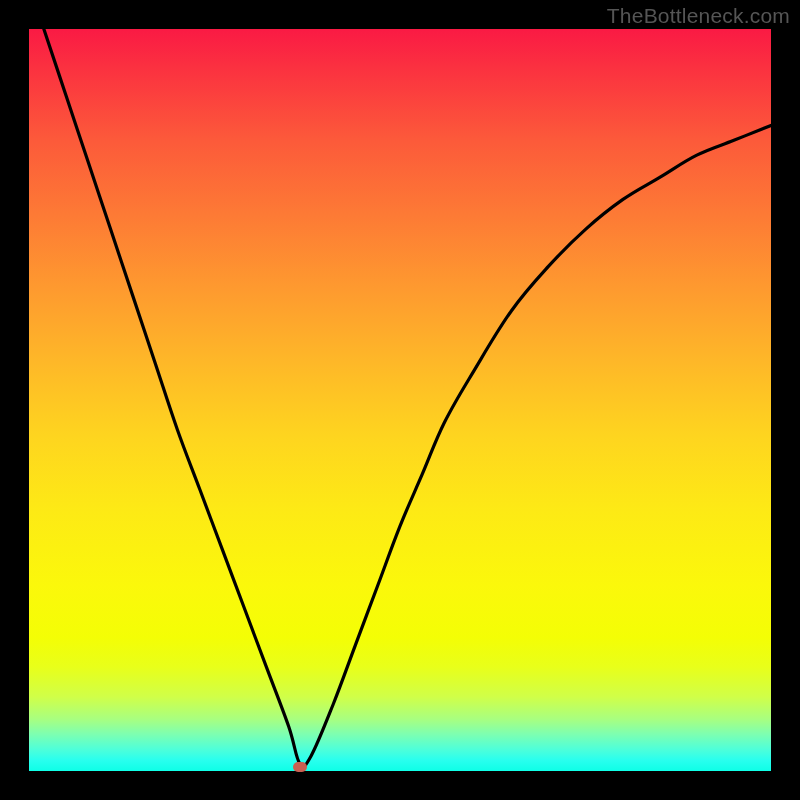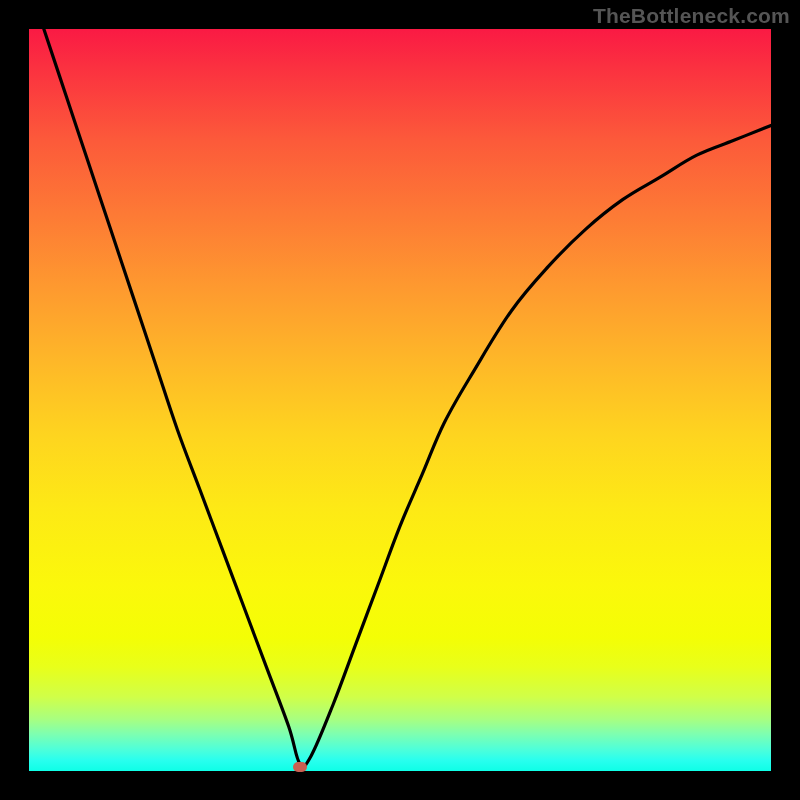--- a/index.html
+++ b/index.html
@@ -36,21 +36,21 @@
       #2affee 98.5%,
       #0effe7 100%
     );
   }
   .watermark {
     position: absolute;
     top: 4px;
     right: 10px;
     color: #555;
     font-size: 21px;
-    font-weight: 700;
+    font-weight: 400;
     letter-spacing: 0.2px;
     z-index: 10;
     text-align: center;
   }
   svg.curve {
     position: absolute;
     left: 0; top: 0;
     width: 742px;
     height: 742px;
     overflow: visible;

